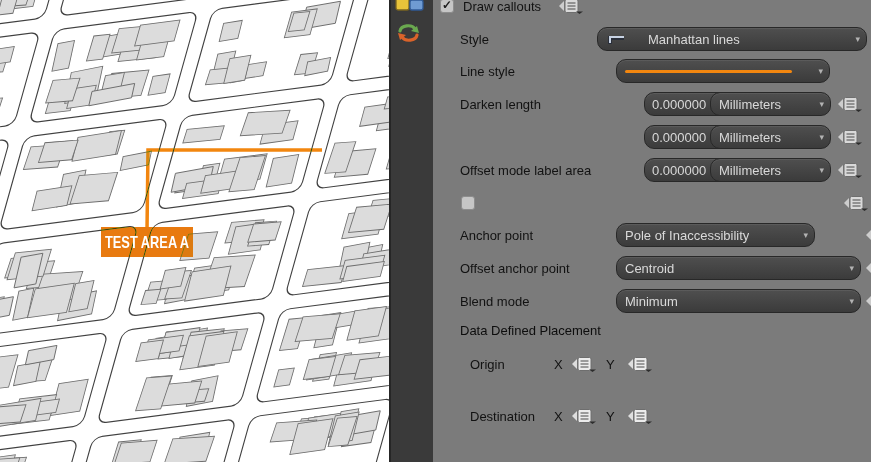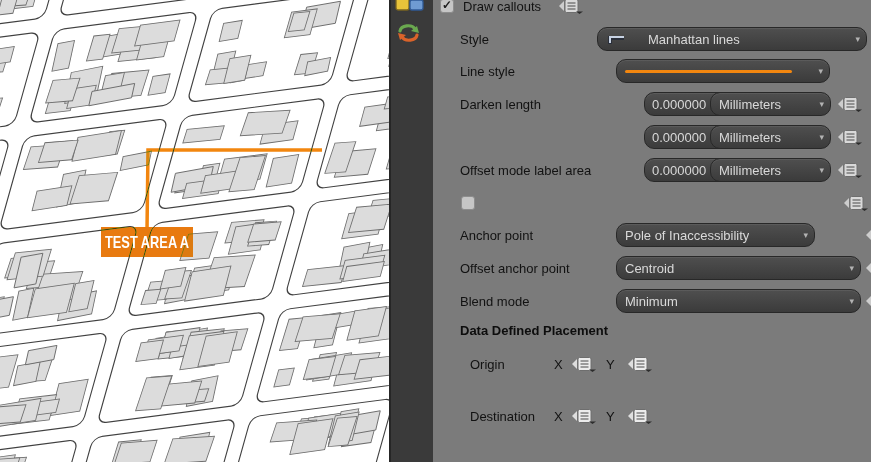--- a/index.html
+++ b/index.html
@@ -9,21 +9,21 @@
   .map-pane{position:absolute;left:0;top:0;width:389px;height:462px;background:#ffffff;}
   
   .strip{position:absolute;left:389px;top:0;width:44px;height:462px;background:#3a3a3a;
          border-left:2px solid #262626;box-sizing:border-box;}
   .strip-icon{position:absolute;left:4px;}
   
   .panel{position:absolute;left:433px;top:0;width:438px;height:462px;background:#7b7b7b;}
   .row{position:absolute;left:0;width:438px;height:26px;}
   .row > *{position:absolute;top:50%;transform:translateY(-50%);}
   .lbl{font-size:13px;color:#121212;white-space:nowrap;}
-  .hdr{font-size:13px;font-weight:bold;color:#0d0d0d;white-space:nowrap;}
+  .hdr{font-size:13px;font-weight:normal;color:#0d0d0d;white-space:nowrap;}
   
   .ctl{box-sizing:border-box;height:24px;background:linear-gradient(#4f4f4f,#3b3b3b);
        border:1px solid #282828;border-radius:10px;color:#d9d9d9;font-size:13px;
        display:flex;align-items:center;box-shadow:inset 0 1px 0 rgba(255,255,255,.07);gap:16px;}
   .combo{padding:0 6px 0 8px;cursor:pointer;}
   .combo .val{white-space:nowrap;overflow:hidden;}
   .arrow{margin-left:auto;color:#b3b3b3;font-size:9px;padding-left:6px;line-height:1;}
   .spin{padding:0 2px 0 7px;margin-left:28px;}
   .spinbtns{margin-left:auto;display:flex;flex-direction:column;align-items:center;
             justify-content:center;color:#c9c9c9;font-size:7px;line-height:6px;padding:0 3px;cursor:pointer;}

